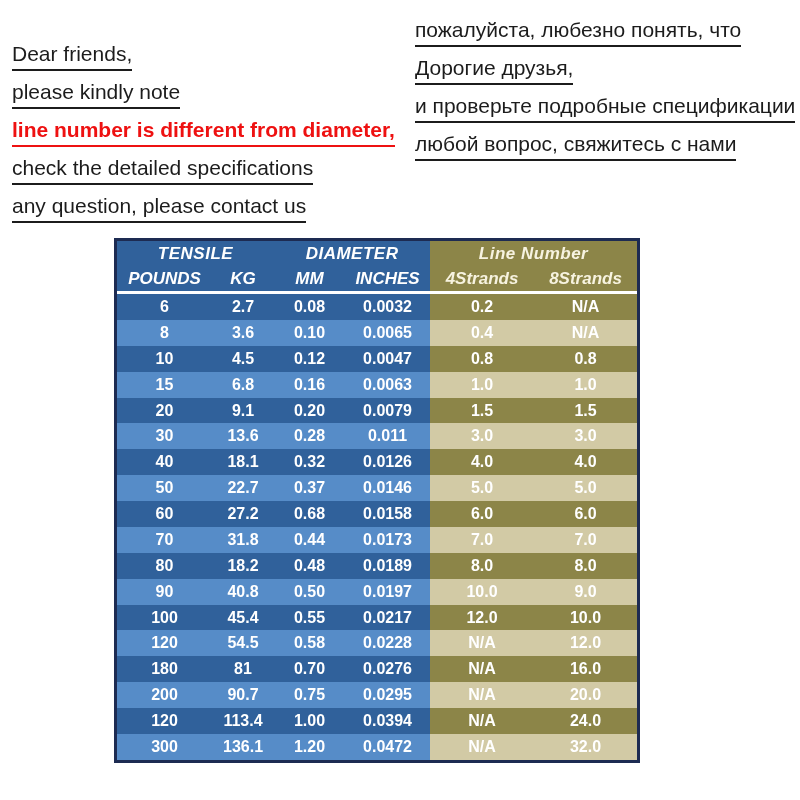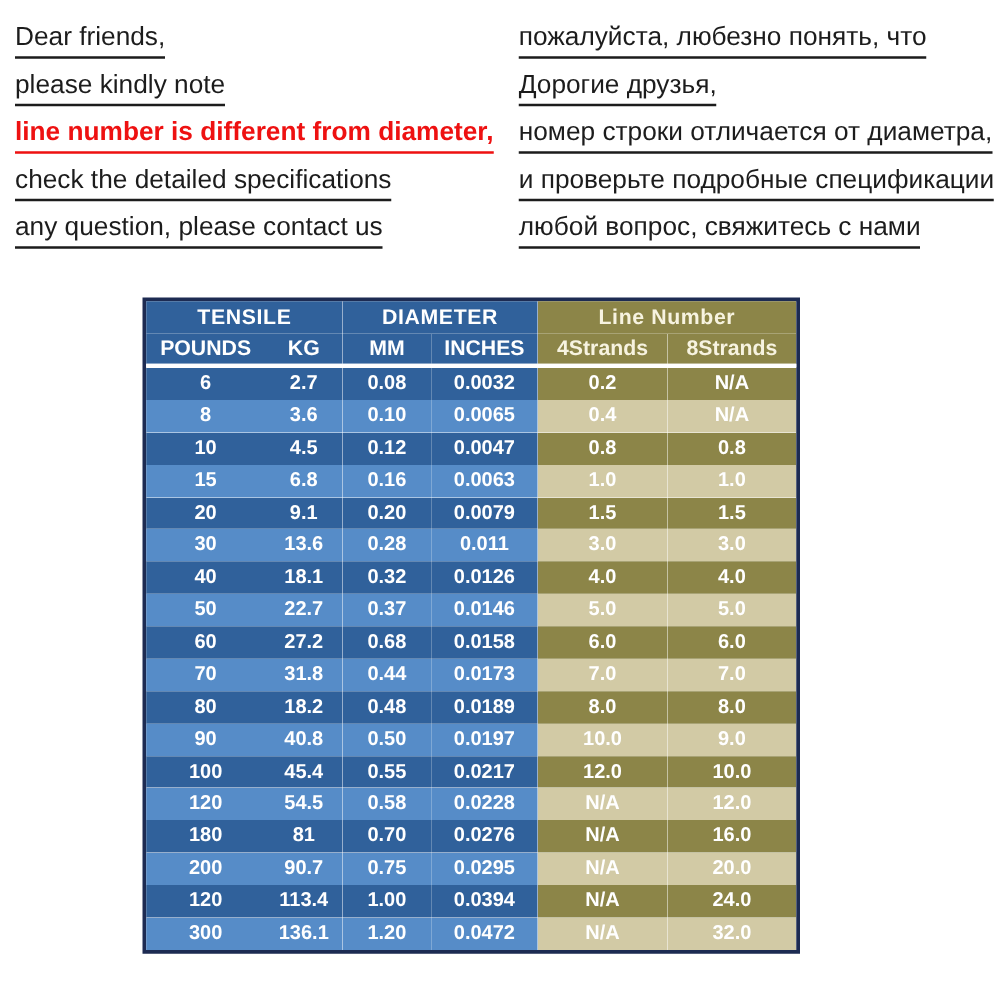--- a/index.html
+++ b/index.html
@@ -17,21 +17,21 @@
   }
 
   
   .notes {
     position: absolute;
     top: 18px;
     left: 12px;
     width: 780px;
     display: flex;
   }
-  .notes-col-en { width: 403px; flex: none; }
+  .notes-col-en { width: 403px; flex: none; margin-top: 24px; }
   .notes-col-ru { flex: none; }
   .note-line {
     margin: 0 0 9px 0;
     font-size: 21px;
     line-height: 24px;
     color: #1c1c1c;
     white-space: nowrap;
   }
   .note-line > span {
     display: inline-block;
@@ -65,21 +65,21 @@
     font-weight: bold;
     overflow: hidden;
   }
   .col-pounds  { width: 95px; }
   .col-kg      { width: 62px; }
   .col-mm      { width: 71px; }
   .col-inches  { width: 85px; }
   .col-4str    { width: 104px; }
   .col-8str    { width: 103px; }
 
-  thead th { color: var(--header-text, #ffffff); }
+  thead th { color: var(--header-text, #ffffff); font-style: italic; }
   tr.group-row th { height: 26px; font-size: 17px; letter-spacing: 0.5px; }
   tr.sub-row  th { height: 24px; font-size: 17px; border-bottom: 3px solid #ffffff; }
 
   th.blue { background: var(--blue-dark, #30619b); }
   th.olive { background: var(--olive-dark, #8c8548); color: var(--olive-header-text, #f7f3e0); }
 
   tbody td { height: 24.5px; font-size: 16px; color: #ffffff; }
   tbody tr:nth-child(odd)  td.blue  { background: var(--blue-dark, #30619b); }
   tbody tr:nth-child(even) td.blue  { background: var(--blue-light, #568cc8); }
   tbody tr:nth-child(odd)  td.olive { background: var(--olive-dark, #8c8548); }
@@ -94,21 +94,20 @@
     <div class="notes-col-en">
       <p class="note-line"><span>Dear friends,</span></p>
       <p class="note-line"><span>please kindly note</span></p>
       <p class="note-line hl"><span>line number is different from diameter,</span></p>
       <p class="note-line"><span>check the detailed specifications</span></p>
       <p class="note-line"><span>any question, please contact us</span></p>
     </div>
     <div class="notes-col-ru">
       <p class="note-line"><span>пожалуйста, любезно понять, что</span></p>
       <p class="note-line"><span>Дорогие друзья,</span></p>
-      <p class="note-line"><span>номер строки отличается от диаметра,</span></p>
       <p class="note-line"><span>и проверьте подробные спецификации</span></p>
       <p class="note-line"><span>любой вопрос, свяжитесь с нами</span></p>
     </div>
   </div>
 
   <div class="table-wrap">
     <table class="spec">
       <colgroup>
         <col class="col-pounds">
           <col class="col-kg">

